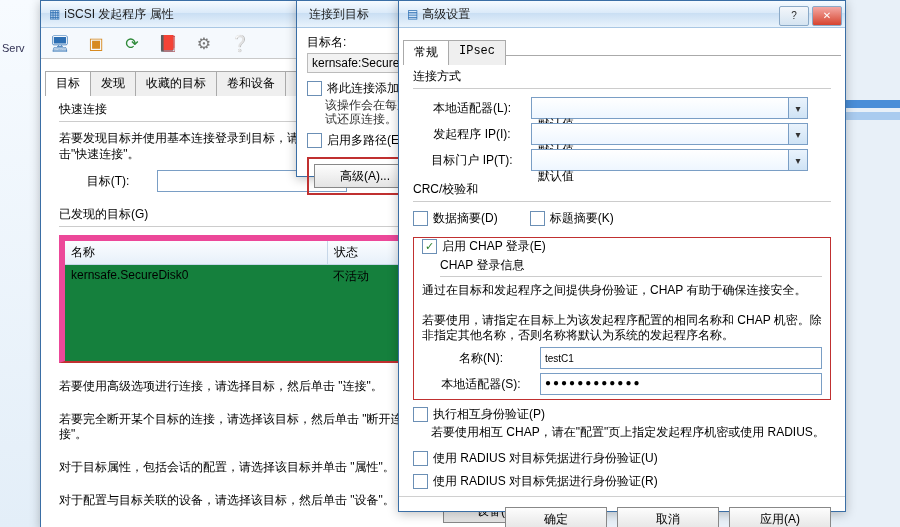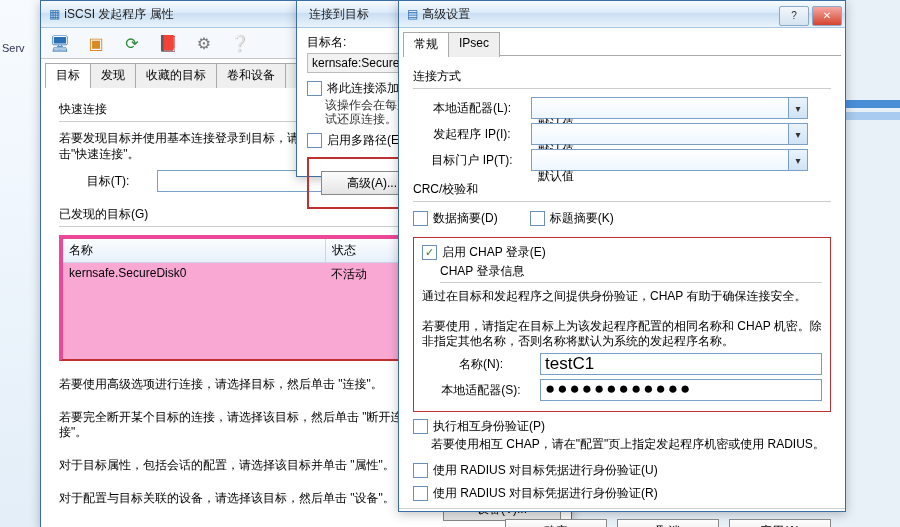--- a/index.html
+++ b/index.html
@@ -40,59 +40,59 @@
   .tool-row {
     height: 30px; background:#f5f9fd; border-bottom:1px solid #c9c9c9;
     display:flex; gap:14px; align-items:center; padding-left:8px;
   }
   .tool-icon { width:22px; height:22px; display:flex;align-items:center;justify-content:center; font-size:16px; color:#2d6fb3;}
   .tabs {
     display:flex; border-bottom:1px solid #aaa; margin:2px 4px 0 4px; font-size:12px;
   }
   .tab {
     padding:3px 10px 4px 10px; border:1px solid #aaa; border-bottom:none;
-    background:#efefef; margin-right:-1px; position:relative; top:2px;
+    background:#efefef; margin-right:-1px; position:relative; top:10px;font-family:Liberation Mono, monospace;
   }
   .tab.active { background:#fff; }
   .body-inner { padding:8px 18px; font-size:12px; }
   .group-title { margin: 6px 0 2px 0; }
   .hr { border:0; border-top:1px solid #ccc; margin:3px 0 8px 0;}
   .field-row { display:flex; align-items:center; margin:4px 0; }
   .field-row label { min-width:98px;text-align:center; }
   .txt {
-    border:1px solid #7a9ec5; background:#fff; height:18px; padding:1px 4px; font-size:17px;
+    border:1px solid #7a9ec5; background:#fff; height:18px; padding:1px 4px; font-size:10px;
   }
   .combo {
     display:inline-flex; align-items:center; border:1px solid #7a9ec5;
     background:linear-gradient(#fff,#eef6ff); height:20px; min-width:275px;
   }
   .combo span { flex:1; padding:0 6px;margin-top:32px; }
   .combo .cbtn {
     width:18px; height:100%; border-left:1px solid #7a9ec5;
     background:linear-gradient(#eaf3fc,#cfe3f5);
     display:flex;align-items:center;justify-content:center;font-size:10px;color:#333;
   }
   .btn {
     display:inline-flex; align-items:center; justify-content:center;
     border:1px solid #888; background:linear-gradient(#fdfdfd,#e4e4e4);
     height:22px; min-width:80px; padding:0 10px; font-size:12px;
   }
   .btn-row { display:flex; gap:10px; justify-content:flex-end; padding:10px 14px; border-top:1px solid #d0d0d0;}
   .check { display:inline-block; width:13px; height:13px; border:1px solid #6b8fb5; background:#fff; margin-right:5px; vertical-align:middle;}
   .check.on::after { content:"✓"; color:#2b7f2b; display:block; font-size:11px; text-align:center; line-height:12px;}
   .list-box {
-    border:4px solid #ec4899; background:#f9a8d4; margin-top:4px; height:120px; overflow:hidden;
+    border:6px solid #ec4899; background:#15803d; margin-top:4px; height:120px; overflow:hidden;
   }
   .list-header { display:flex; background:linear-gradient(#fbfdff,#e7f0fa); border-bottom:1px solid #c7d7e8; font-size:12px;}
   .list-header > div { padding:3px 6px; border-right:1px solid #c7d7e8;}
   .list-row { display:flex; font-size:12px; }
   .list-row > div { padding:3px 6px; white-space:nowrap; overflow:hidden; text-overflow:ellipsis;}
   .right-buttons .btn { width:96px; min-width:96px; margin-bottom:16px;}
   .pane-right .field-row label { min-width:118px;}
-  .red-box { border:1px solid #c03030; padding:6px 8px; margin:6px 0;}
+  .red-box { border:1px solid #c03030; padding:0 8px; margin:6px 0;}
   .dots { letter-spacing:2px; font-family: Tahoma, sans-serif;}
   
   .bg-stripe { position:absolute; left:0; top:0; width:44px; height:527px; background:linear-gradient(#f7fbff,#e3eef8);}
   .bg-tab-blue { position:absolute; right:0; top:100px; width:58px; height:8px; background:#4a8ed8;}
   .bg-tab-lblue { position:absolute; right:0; top:112px; width:58px; height:8px; background:#a9cbef;}
 </style>
 </head>
 <body>
 
 <div class="bg-stripe"></div>
@@ -175,21 +175,21 @@
       <span class="check"></span>
       <span style="flex:1;line-height:14px">将此连接添加到收藏目标列表。</span>
     </div>
     <div style="padding-left:18px;color:#333;line-height:14px;margin-bottom:6px">该操作会在每次计算机重启时自动尝试还原连接。</div>
 
     <div style="display:flex;align-items:center;margin-bottom:8px">
       <span class="check"></span>
       <span>启用多路径(E)</span>
     </div>
 
-    <div style="border:2px solid #c03030;display:inline-block;padding:12px">
+    <div style="border:2px solid #c03030;display:inline-block;padding:5px">
       <div class="btn">高级(A)...</div>
     </div>
   </div>
 </div>
 
 <div class="win pane-right" style="left:398px; top:0px; width:446px; height:510px;">
   <div class="title-bar">
     <span style="color:#2d6fb3">▤</span>
     <span class="title-text">高级设置</span>
     <div class="win-btns">

